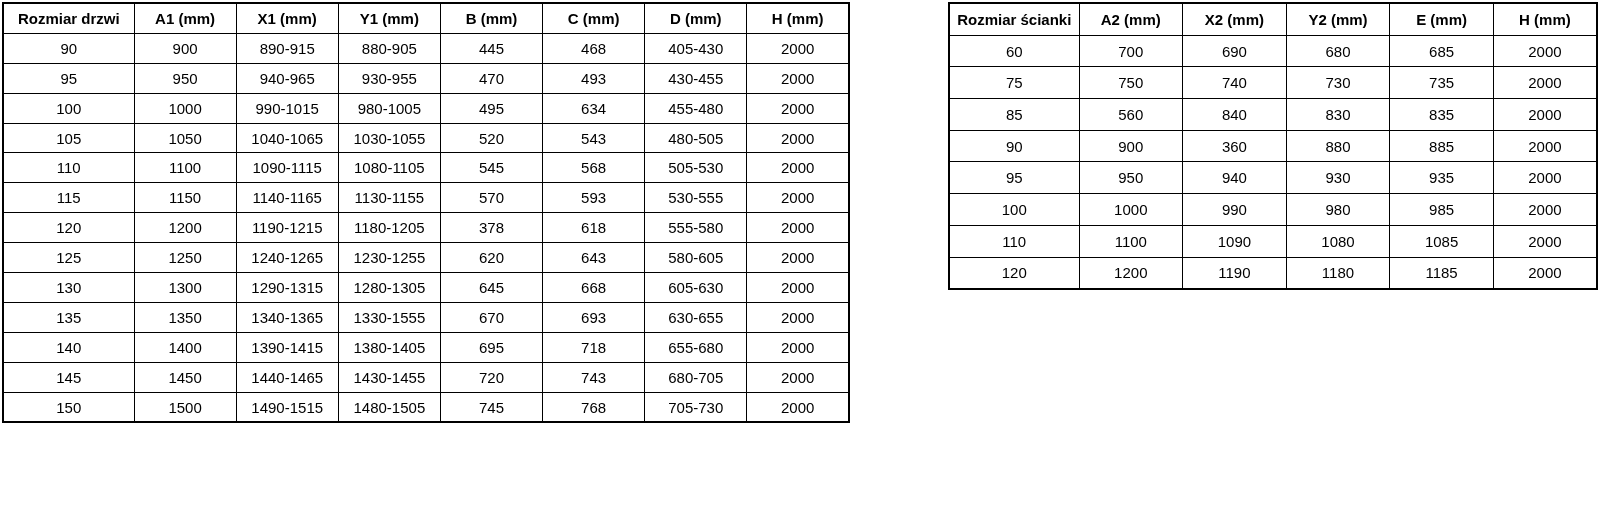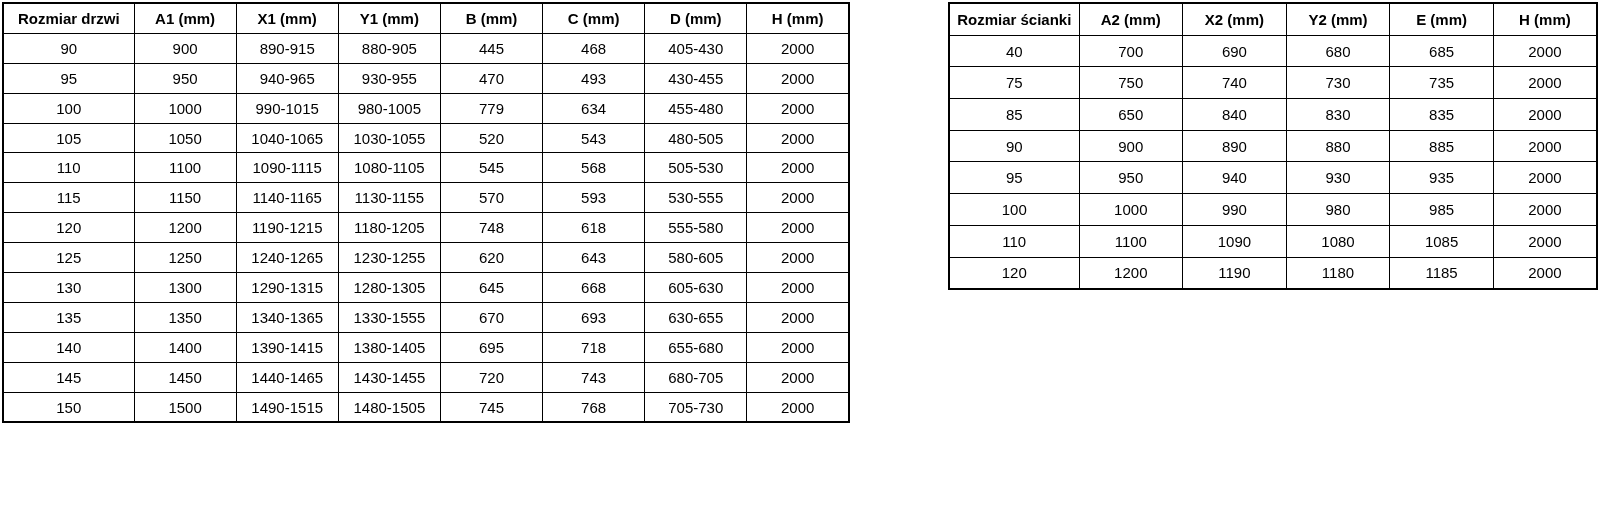--- a/index.html
+++ b/index.html
@@ -105,21 +105,21 @@
           <td>470</td>
           <td>493</td>
           <td>430-455</td>
           <td>2000</td>
         </tr>
         <tr>
           <td>100</td>
           <td>1000</td>
           <td>990-1015</td>
           <td>980-1005</td>
-          <td>779</td>
+          <td>495</td>
           <td>634</td>
           <td>455-480</td>
           <td>2000</td>
         </tr>
         <tr>
           <td>105</td>
           <td>1050</td>
           <td>1040-1065</td>
           <td>1030-1055</td>
           <td>520</td>
@@ -145,21 +145,21 @@
           <td>570</td>
           <td>593</td>
           <td>530-555</td>
           <td>2000</td>
         </tr>
         <tr>
           <td>120</td>
           <td>1200</td>
           <td>1190-1215</td>
           <td>1180-1205</td>
-          <td>748</td>
+          <td>378</td>
           <td>618</td>
           <td>555-580</td>
           <td>2000</td>
         </tr>
         <tr>
           <td>125</td>
           <td>1250</td>
           <td>1240-1265</td>
           <td>1230-1255</td>
           <td>620</td>
@@ -233,47 +233,47 @@
           <th>Rozmiar ścianki</th>
           <th>A2 (mm)</th>
           <th>X2 (mm)</th>
           <th>Y2 (mm)</th>
           <th>E (mm)</th>
           <th>H (mm)</th>
         </tr>
       </thead>
       <tbody>
         <tr>
-          <td>40</td>
+          <td>60</td>
           <td>700</td>
           <td>690</td>
           <td>680</td>
           <td>685</td>
           <td>2000</td>
         </tr>
         <tr>
           <td>75</td>
           <td>750</td>
           <td>740</td>
           <td>730</td>
           <td>735</td>
           <td>2000</td>
         </tr>
         <tr>
           <td>85</td>
-          <td>650</td>
+          <td>560</td>
           <td>840</td>
           <td>830</td>
           <td>835</td>
           <td>2000</td>
         </tr>
         <tr>
           <td>90</td>
           <td>900</td>
-          <td>890</td>
+          <td>360</td>
           <td>880</td>
           <td>885</td>
           <td>2000</td>
         </tr>
         <tr>
           <td>95</td>
           <td>950</td>
           <td>940</td>
           <td>930</td>
           <td>935</td>

